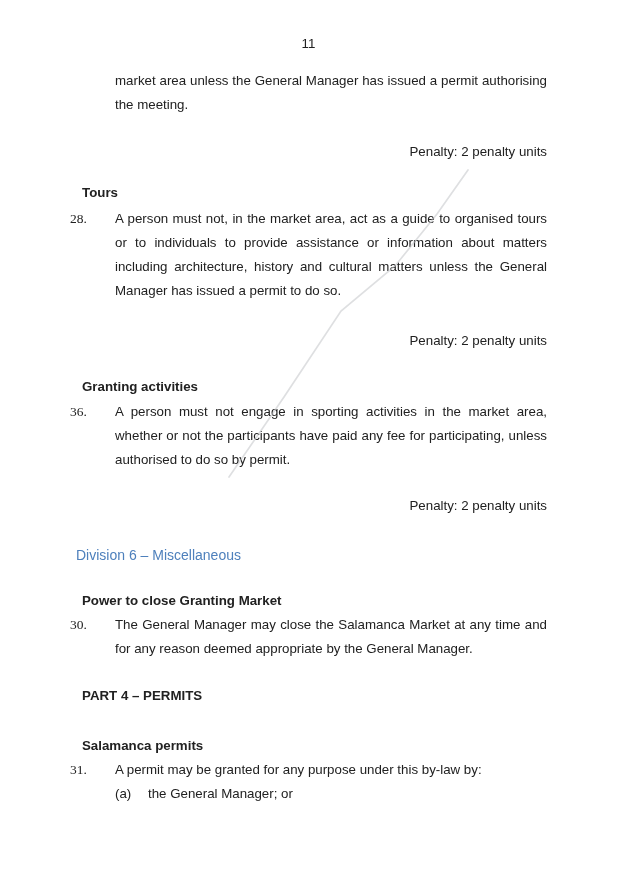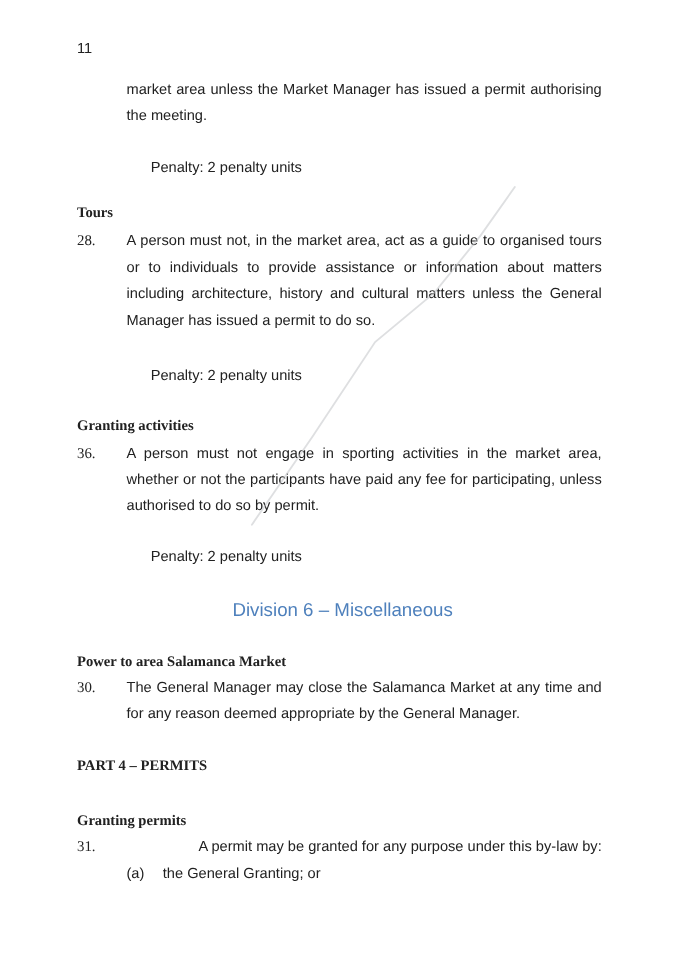--- a/index.html
+++ b/index.html
@@ -8,25 +8,25 @@
     width: 622px;
     height: 879px;
     background: #ffffff;
     font-family: "Liberation Sans", "DejaVu Sans", sans-serif;
     font-size: 13.3px;
     line-height: 24px;
     color: #212121;
     overflow: hidden;
   }
   .margins { padding: 0 75px 0 70px; }
-  .pageno { margin-top: 32px; text-align: left; }
-  .head { font-weight: bold; margin-left: 0; font-family: Liberation Serif, serif; }
-  .division { margin-left: 6px; color: #4e80bc; font-size: 17px; text-align: center; }
+  .pageno { margin-top: 32px; text-align: center; }
+  .head { font-weight: bold; margin-left: 12px; }
+  .division { margin-left: 6px; color: #4e80bc; font-size: 14px; }
   .para  { margin-left: 45px; width: 432px; text-align: justify; }
-  .penalty { margin-left: 67px; }
+  .penalty { margin-left: 45px; text-align: right; }
   .clause { display: flex; }
   .clause .num {
     flex: 0 0 45px;
     font-family: "Liberation Serif", "DejaVu Serif", serif;
     font-size: 13.5px;
   }
   .clause .txt { width: 432px; text-align: justify; }
   .sub { display: flex; margin-left: 45px; }
   .sub .lab { flex: 0 0 33px; }
   .crease {
@@ -42,21 +42,21 @@
 <div class="page">
 
   <svg class="crease" width="622" height="879" viewBox="0 0 622 879">
     <polyline points="468,170 437,214 395,266 341,311 284,397 229,477" fill="none" stroke="#c4c6c9" stroke-width="1.7" stroke-linecap="round"></polyline>
   </svg>
 
   <div class="margins">
 
     <div class="pageno">11</div>
 
-    <div class="para" style="margin-top:13px">market area unless the Market Manager has issued a permit authorising the meeting.</div>
+    <div class="para" style="margin-top:13px">market area unless the General Manager has issued a permit authorising the meeting.</div>
 
     <div class="penalty" style="margin-top:23px">Penalty: 2 penalty units</div>
 
     <div class="head" style="margin-top:17px">Tours</div>
 
     <div class="clause" style="margin-top:2px">
       <div class="num">28.</div>
       <div class="txt">A person must not, in the market area, act as a guide to organised tours or to individuals to provide assistance or information about matters including architecture, history and cultural matters unless the General Manager has issued a permit to do so.</div>
     </div>
 
@@ -66,35 +66,35 @@
 
     <div class="clause" style="margin-top:1px">
       <div class="num">36.</div>
       <div class="txt">A person must not engage in sporting activities in the market area, whether or not the participants have paid any fee for participating, unless authorised to do so by permit.</div>
     </div>
 
     <div class="penalty" style="margin-top:22px">Penalty: 2 penalty units</div>
 
     <div class="division" style="margin-top:25px">Division 6 – Miscellaneous</div>
 
-    <div class="head" style="margin-top:22px">Power to area Salamanca Market</div>
+    <div class="head" style="margin-top:22px">Power to close Granting Market</div>
 
     <div class="clause" style="margin-top:0">
       <div class="num">30.</div>
       <div class="txt">The General Manager may close the Salamanca Market at any time and for any reason deemed appropriate by the General Manager.</div>
     </div>
 
     <div class="head" style="margin-top:23px">PART 4 – PERMITS</div>
 
-    <div class="head" style="margin-top:26px">Granting permits</div>
+    <div class="head" style="margin-top:26px">Salamanca permits</div>
 
     <div class="clause" style="margin-top:0">
       <div class="num">31.</div>
-      <div class="txt" style="text-align:right">A permit may be granted for any purpose under this by-law by:</div>
+      <div class="txt" style="text-align:left">A permit may be granted for any purpose under this by-law by:</div>
     </div>
 
     <div class="sub">
       <div class="lab">(a)</div>
-      <div>the General Granting; or</div>
+      <div>the General Manager; or</div>
     </div>
 
   </div>
 </div>
 
 </body></html>

